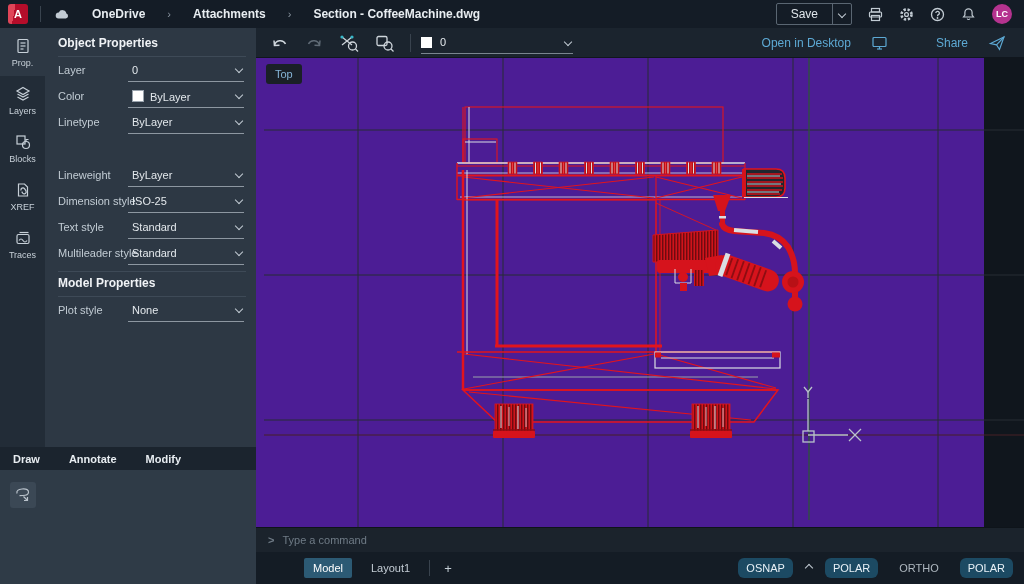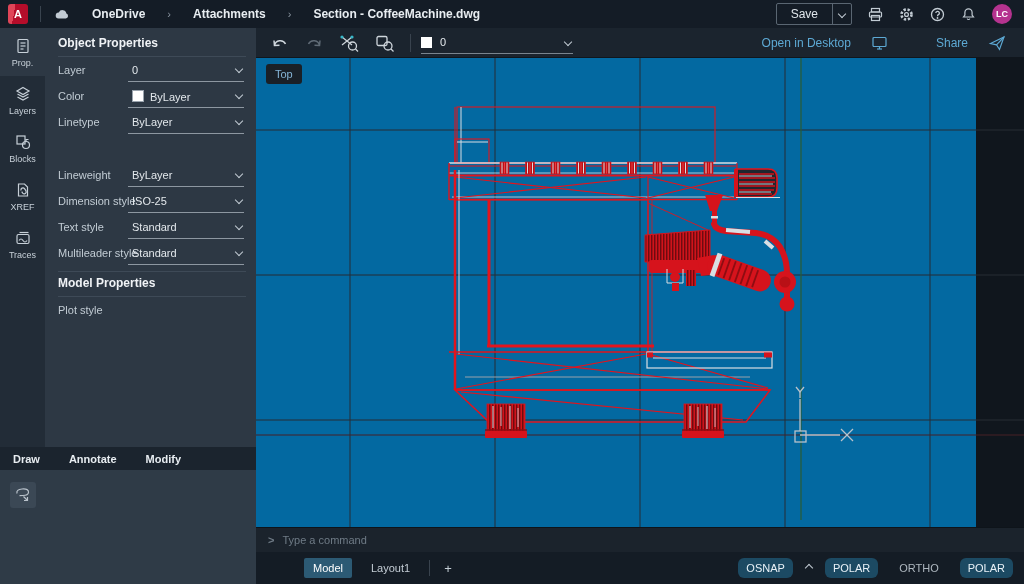--- a/index.html
+++ b/index.html
@@ -63,21 +63,21 @@
   .layer-dd{position:relative;width:152px;height:22px;border-bottom:1px solid #7a858f;
             display:flex;align-items:center;gap:8px;}
   .layer-swatch{width:11px;height:11px;background:#fff;}
   .layer-val{font-size:11px;color:#e3e8ec;}
   .layer-chev{position:absolute;right:2px;top:8px;}
   .dtool-right{margin-left:auto;display:flex;align-items:center;gap:20px;padding-right:18px;
                color:#5da9d4;font-size:12px;}
   .dtr-lbl{color:#5da9d4;}
 
   
-  .canvas{left:256px;top:58px;width:720px;height:469px;background:#0369a1;}
+  .canvas{left:256px;top:58px;width:720px;height:469px;background:#4c1d95;padding-left:8px;}
   .viewbadge{position:absolute;left:10px;top:6px;background:#1a2027;border-radius:3px;
              padding:4px 9px;font-size:11px;color:#85b4d6;}
 
   
   .cmdbar{left:256px;top:527px;width:768px;height:25px;background:#1b232c;border-top:1px solid #0e141a;
           box-sizing:border-box;display:flex;align-items:center;gap:8px;padding-left:12px;}
   .cmd-prompt{color:#6f7b86;font-size:11px;font-weight:700;}
   .cmd-text{color:#6f7b86;font-size:11px;}
 
   
@@ -251,20 +251,24 @@
       <span class="chev sm pchev"></span>
     </div>
   </div>
 
   <div class="psep" style="top:243px"></div>
   <div class="phead" style="top:248px">Model Properties</div>
   <div class="psep" style="top:268px"></div>
 
   <div class="prow" style="top:272px">
     <span class="plabel">Plot style</span>
+    <div class="pctl">
+      <span class="pval">None</span>
+      <span class="chev sm pchev"></span>
+    </div>
   </div>
 </div>
 
 <div class="abs ribbonbar">
   <span class="ribbon-tab">Draw</span>
   <span class="ribbon-tab">Annotate</span>
   <span class="ribbon-tab">Modify</span>
 </div>
 <div class="abs toolpanel">
   <div class="tooltile">

